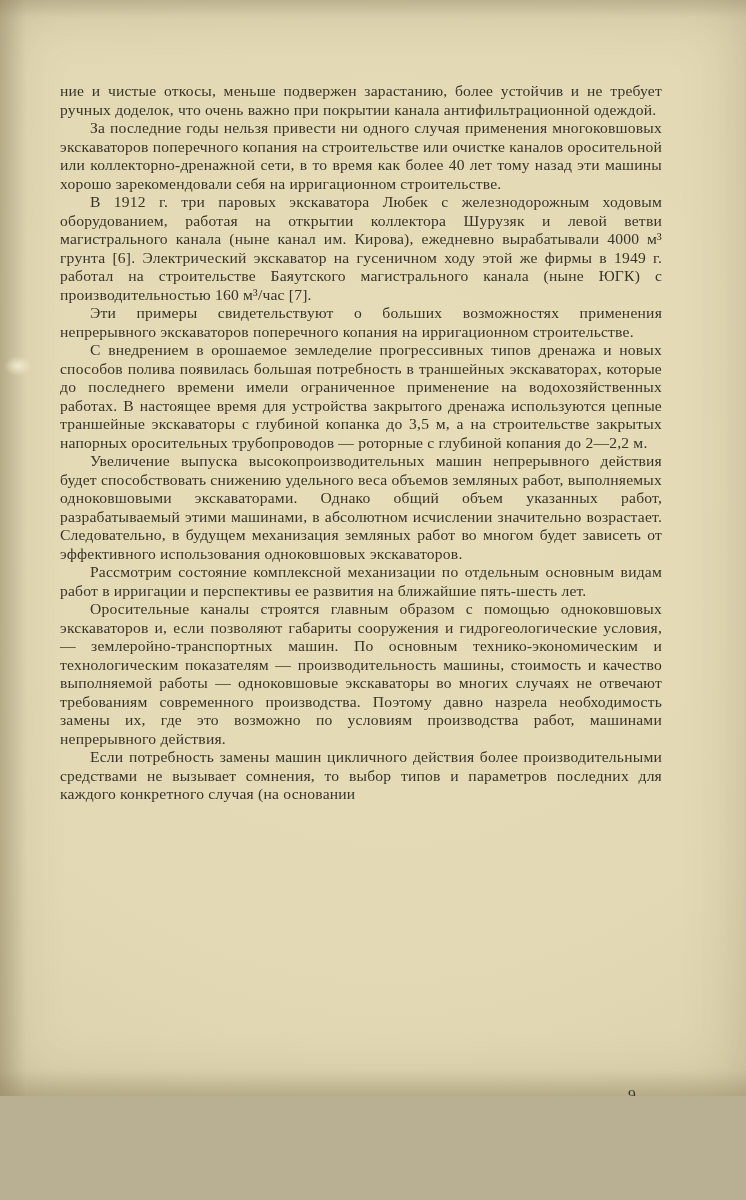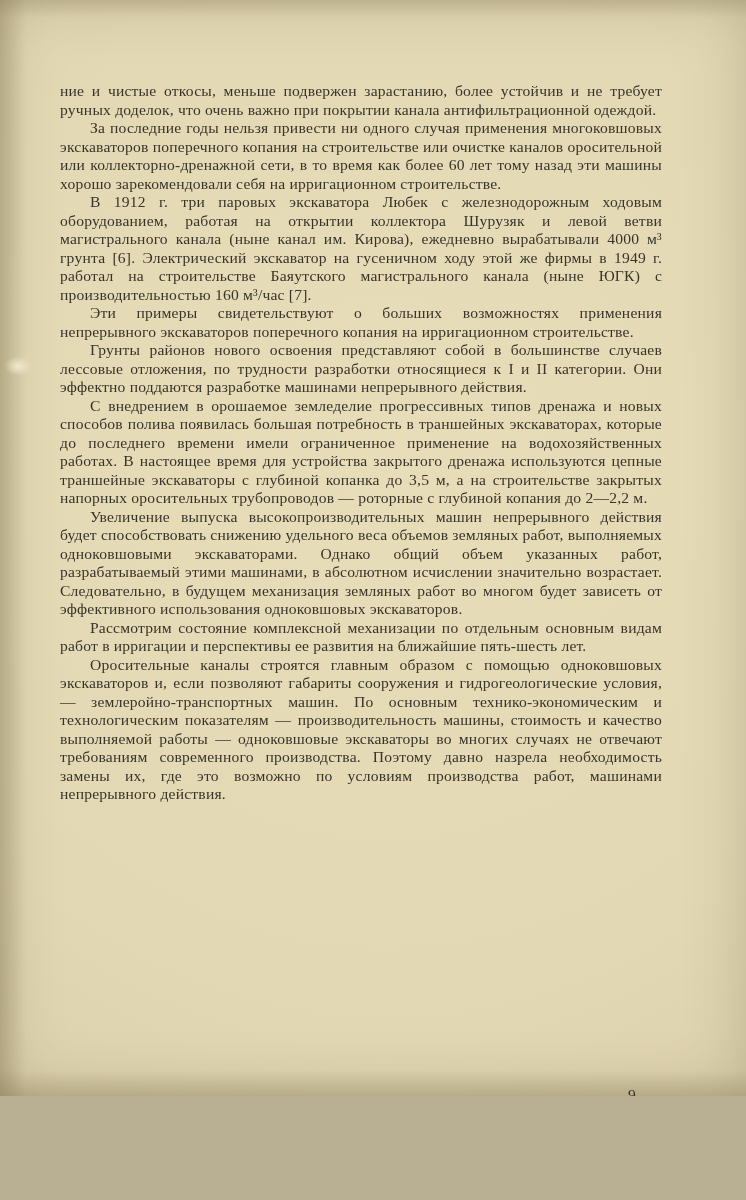--- a/index.html
+++ b/index.html
@@ -70,26 +70,26 @@
 <body>
 
 <div class="paper">
   <div class="edge-shade-left"></div>
   <div class="edge-shade-top"></div>
   <div class="edge-shade-bottom"></div>
   <div class="stain"></div>
 
   <div class="text-block">
     <p class="para first">ние и чистые откосы, меньше подвержен зарастанию, более устойчив и не требует ручных доделок, что очень важно при покрытии канала антифильтрационной одеждой.</p>
-    <p class="para">За последние годы нельзя привести ни одного случая применения многоковшовых экскаваторов поперечного копания на строительстве или очистке каналов оросительной или коллекторно-дренажной сети, в то время как более 60 лет тому назад эти машины хорошо зарекомендовали себя на ирригационном строительстве.</p>
+    <p class="para">За последние годы нельзя привести ни одного случая применения многоковшовых экскаваторов поперечного копания на строительстве или очистке каналов оросительной или коллекторно-дренажной сети, в то время как более 40 лет тому назад эти машины хорошо зарекомендовали себя на ирригационном строительстве.</p>
     <p class="para">В 1912 г. три паровых экскаватора Любек с железнодорожным ходовым оборудованием, работая на открытии коллектора Шурузяк и левой ветви магистрального канала (ныне канал им. Кирова), ежедневно вырабатывали 4000 м³ грунта [6]. Электрический экскаватор на гусеничном ходу этой же фирмы в 1949 г. работал на строительстве Баяутского магистрального канала (ныне ЮГК) с производительностью 160 м³/час [7].</p>
     <p class="para">Эти примеры свидетельствуют о больших возможностях применения непрерывного экскаваторов поперечного копания на ирригационном строительстве.</p>
-    <p class="para">Грунты районов нового освоения представляют собой в большинстве случаев лессовые отложения, по трудности разработки относящиеся к I и II категории. Они эффектно поддаются разработке машинами непрерывного действия.</p>
     <p class="para">С внедрением в орошаемое земледелие прогрессивных типов дренажа и новых способов полива появилась большая потребность в траншейных экскаваторах, которые до последнего времени имели ограниченное применение на водохозяйственных работах. В настоящее время для устройства закрытого дренажа используются цепные траншейные экскаваторы с глубиной копанка до 3,5 м, а на строительстве закрытых напорных оросительных трубопроводов — роторные с глубиной копания до 2—2,2 м.</p>
     <p class="para">Увеличение выпуска высокопроизводительных машин непрерывного действия будет способствовать снижению удельного веса объемов земляных работ, выполняемых одноковшовыми экскаваторами. Однако общий объем указанных работ, разрабатываемый этими машинами, в абсолютном исчислении значительно возрастает. Следовательно, в будущем механизация земляных работ во многом будет зависеть от эффективного использования одноковшовых экскаваторов.</p>
     <p class="para">Рассмотрим состояние комплексной механизации по отдельным основным видам работ в ирригации и перспективы ее развития на ближайшие пять-шесть лет.</p>
 
 
     <p class="para">Оросительные каналы строятся главным образом с помощью одноковшовых экскаваторов и, если позволяют габариты сооружения и гидрогеологические условия, — землеройно-транспортных машин. По основным технико-экономическим и технологическим показателям — производительность машины, стоимость и качество выполняемой работы — одноковшовые экскаваторы во многих случаях не отвечают требованиям современного производства. Поэтому давно назрела необходимость замены их, где это возможно по условиям производства работ, машинами непрерывного действия.</p>
+    <p class="para">Если потребность замены машин цикличного действия более производительными средствами не вызывает сомнения, то выбор типов и параметров последних для каждого конкретного случая (на основании</p>
   </div>
 
   <div class="page-number">9</div>
 </div>
 
 </body></html>

